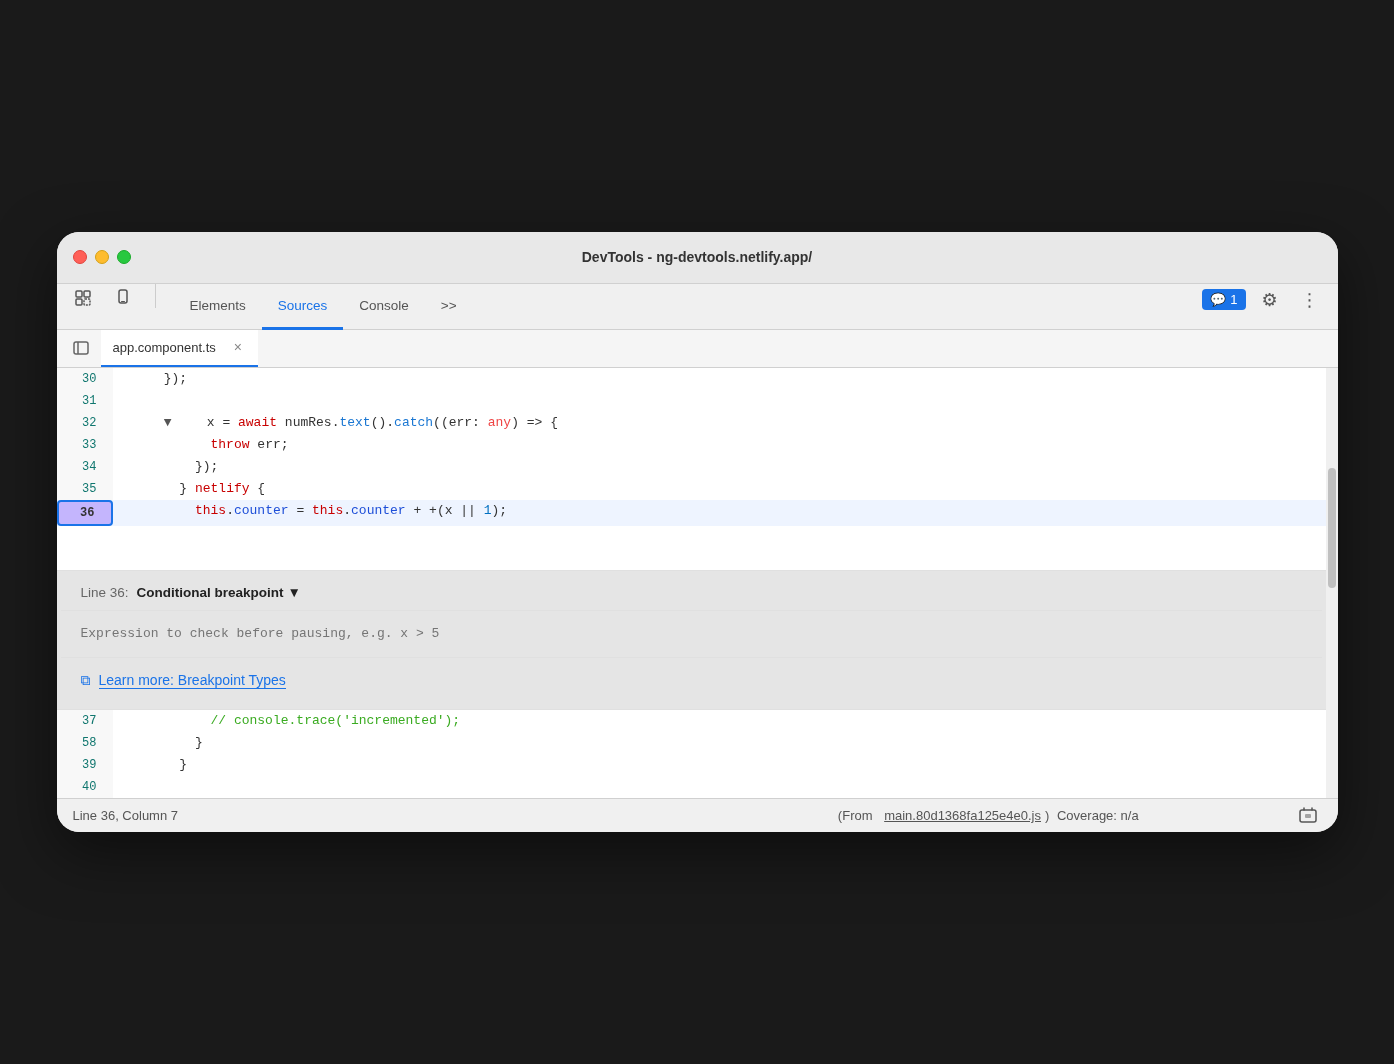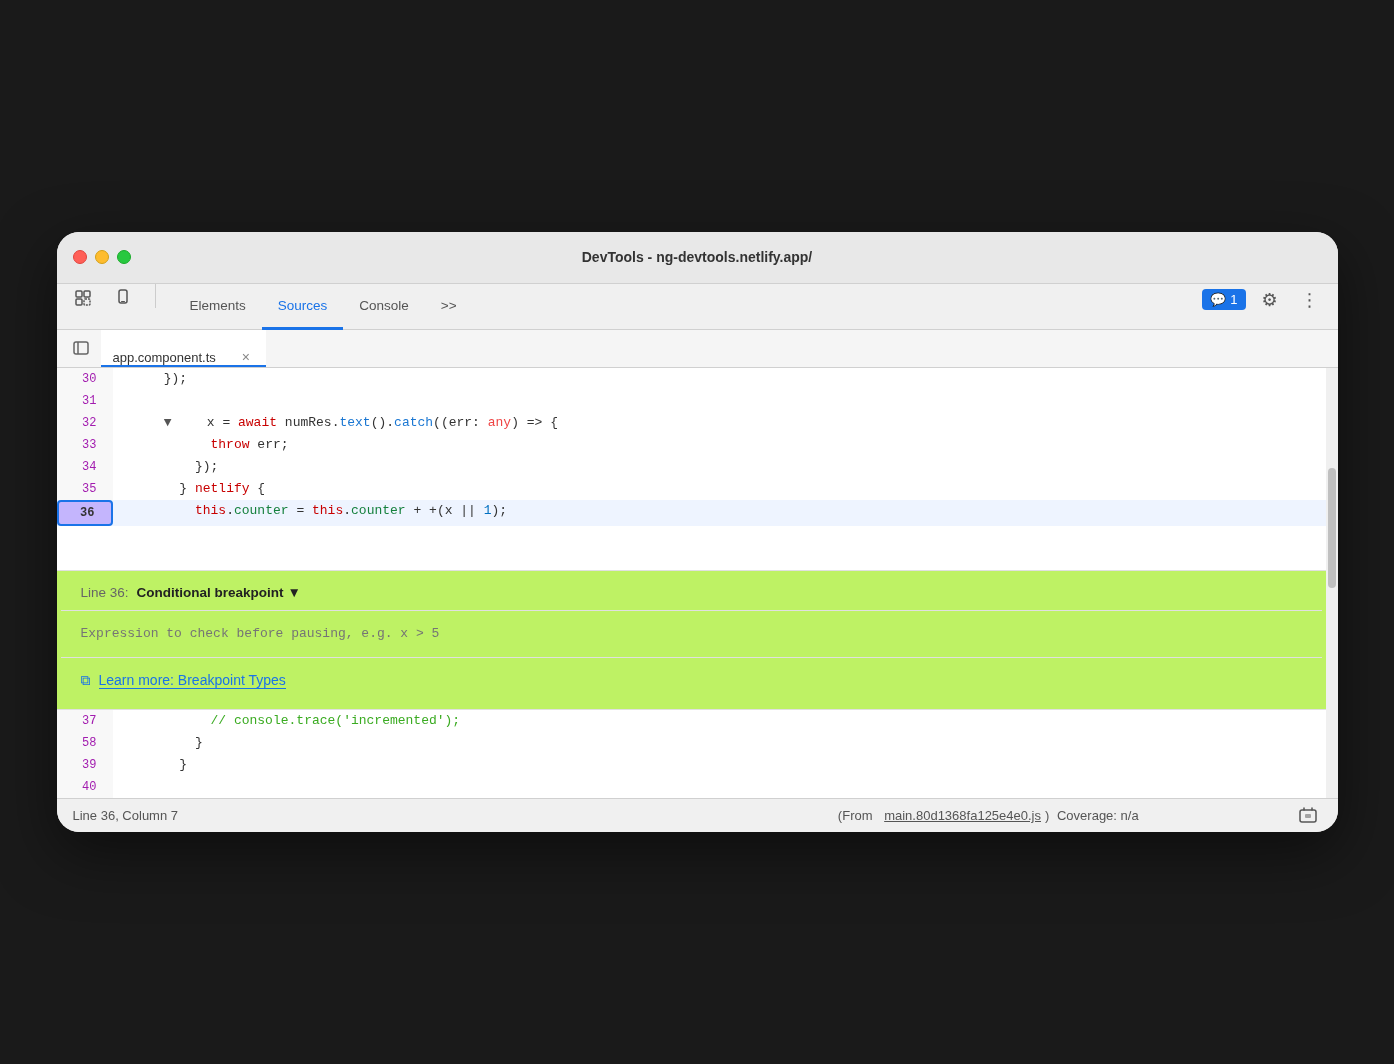--- a/index.html
+++ b/index.html
@@ -156,22 +156,22 @@
       align-items: center;
       justify-content: center;
       color: #666;
       font-size: 14px;
       cursor: pointer;
       margin-right: 4px;
     }
 
     .filetab {
       display: flex;
-      align-items: flex-end;
-      gap: 22px;
+      align-items: center;
+      gap: 14px;
       padding: 0 12px;
       font-size: 13px;
       color: #333;
       border-bottom: 2px solid #1a73e8;
       cursor: pointer;
       background: white;
     }
 
     .filetab-close {
       color: #888;
@@ -205,21 +205,21 @@
 
     .code-line {
       display: flex;
       align-items: stretch;
     }
 
     .line-num {
       width: 56px;
       text-align: right;
       padding-right: 16px;
-      color: #a21caf;
+      color: #0f766e;
       font-family: 'Courier New', monospace;
       font-size: 12px;
       line-height: 22px;
       background: #f8f8f8;
       flex-shrink: 0;
       user-select: none;
     }
 
     .line-num.highlighted {
       background: #c4b5fd;
@@ -250,25 +250,25 @@
     
     .kw { color: #c80000; font-weight: 500; }       
     .kw2 { color: #c80000; }                         
     .fn { color: #1976d2; }                         
     .num { color: #0070c1; }                         
     .comment { color: #3aab21; }                     
     .type { color: #ef4444; }                        
     .punct { color: #333; }                          
     .plain { color: #333; }
     .var { color: #333; }
-    .prop { color: #15803d; }
+    .prop { color: #1d4ed8; }
 
     
     .breakpoint-panel {
-      background: #bef264;
+      background: #e5e5e5;
       border-top: 1px solid #e0e0e0;
       border-bottom: 1px solid #e0e0e0;
       padding: 4px;
       margin-top: 44px;
     }
 
     .bp-header {
       display: flex;
       align-items: center;
       padding: 10px 20px;

